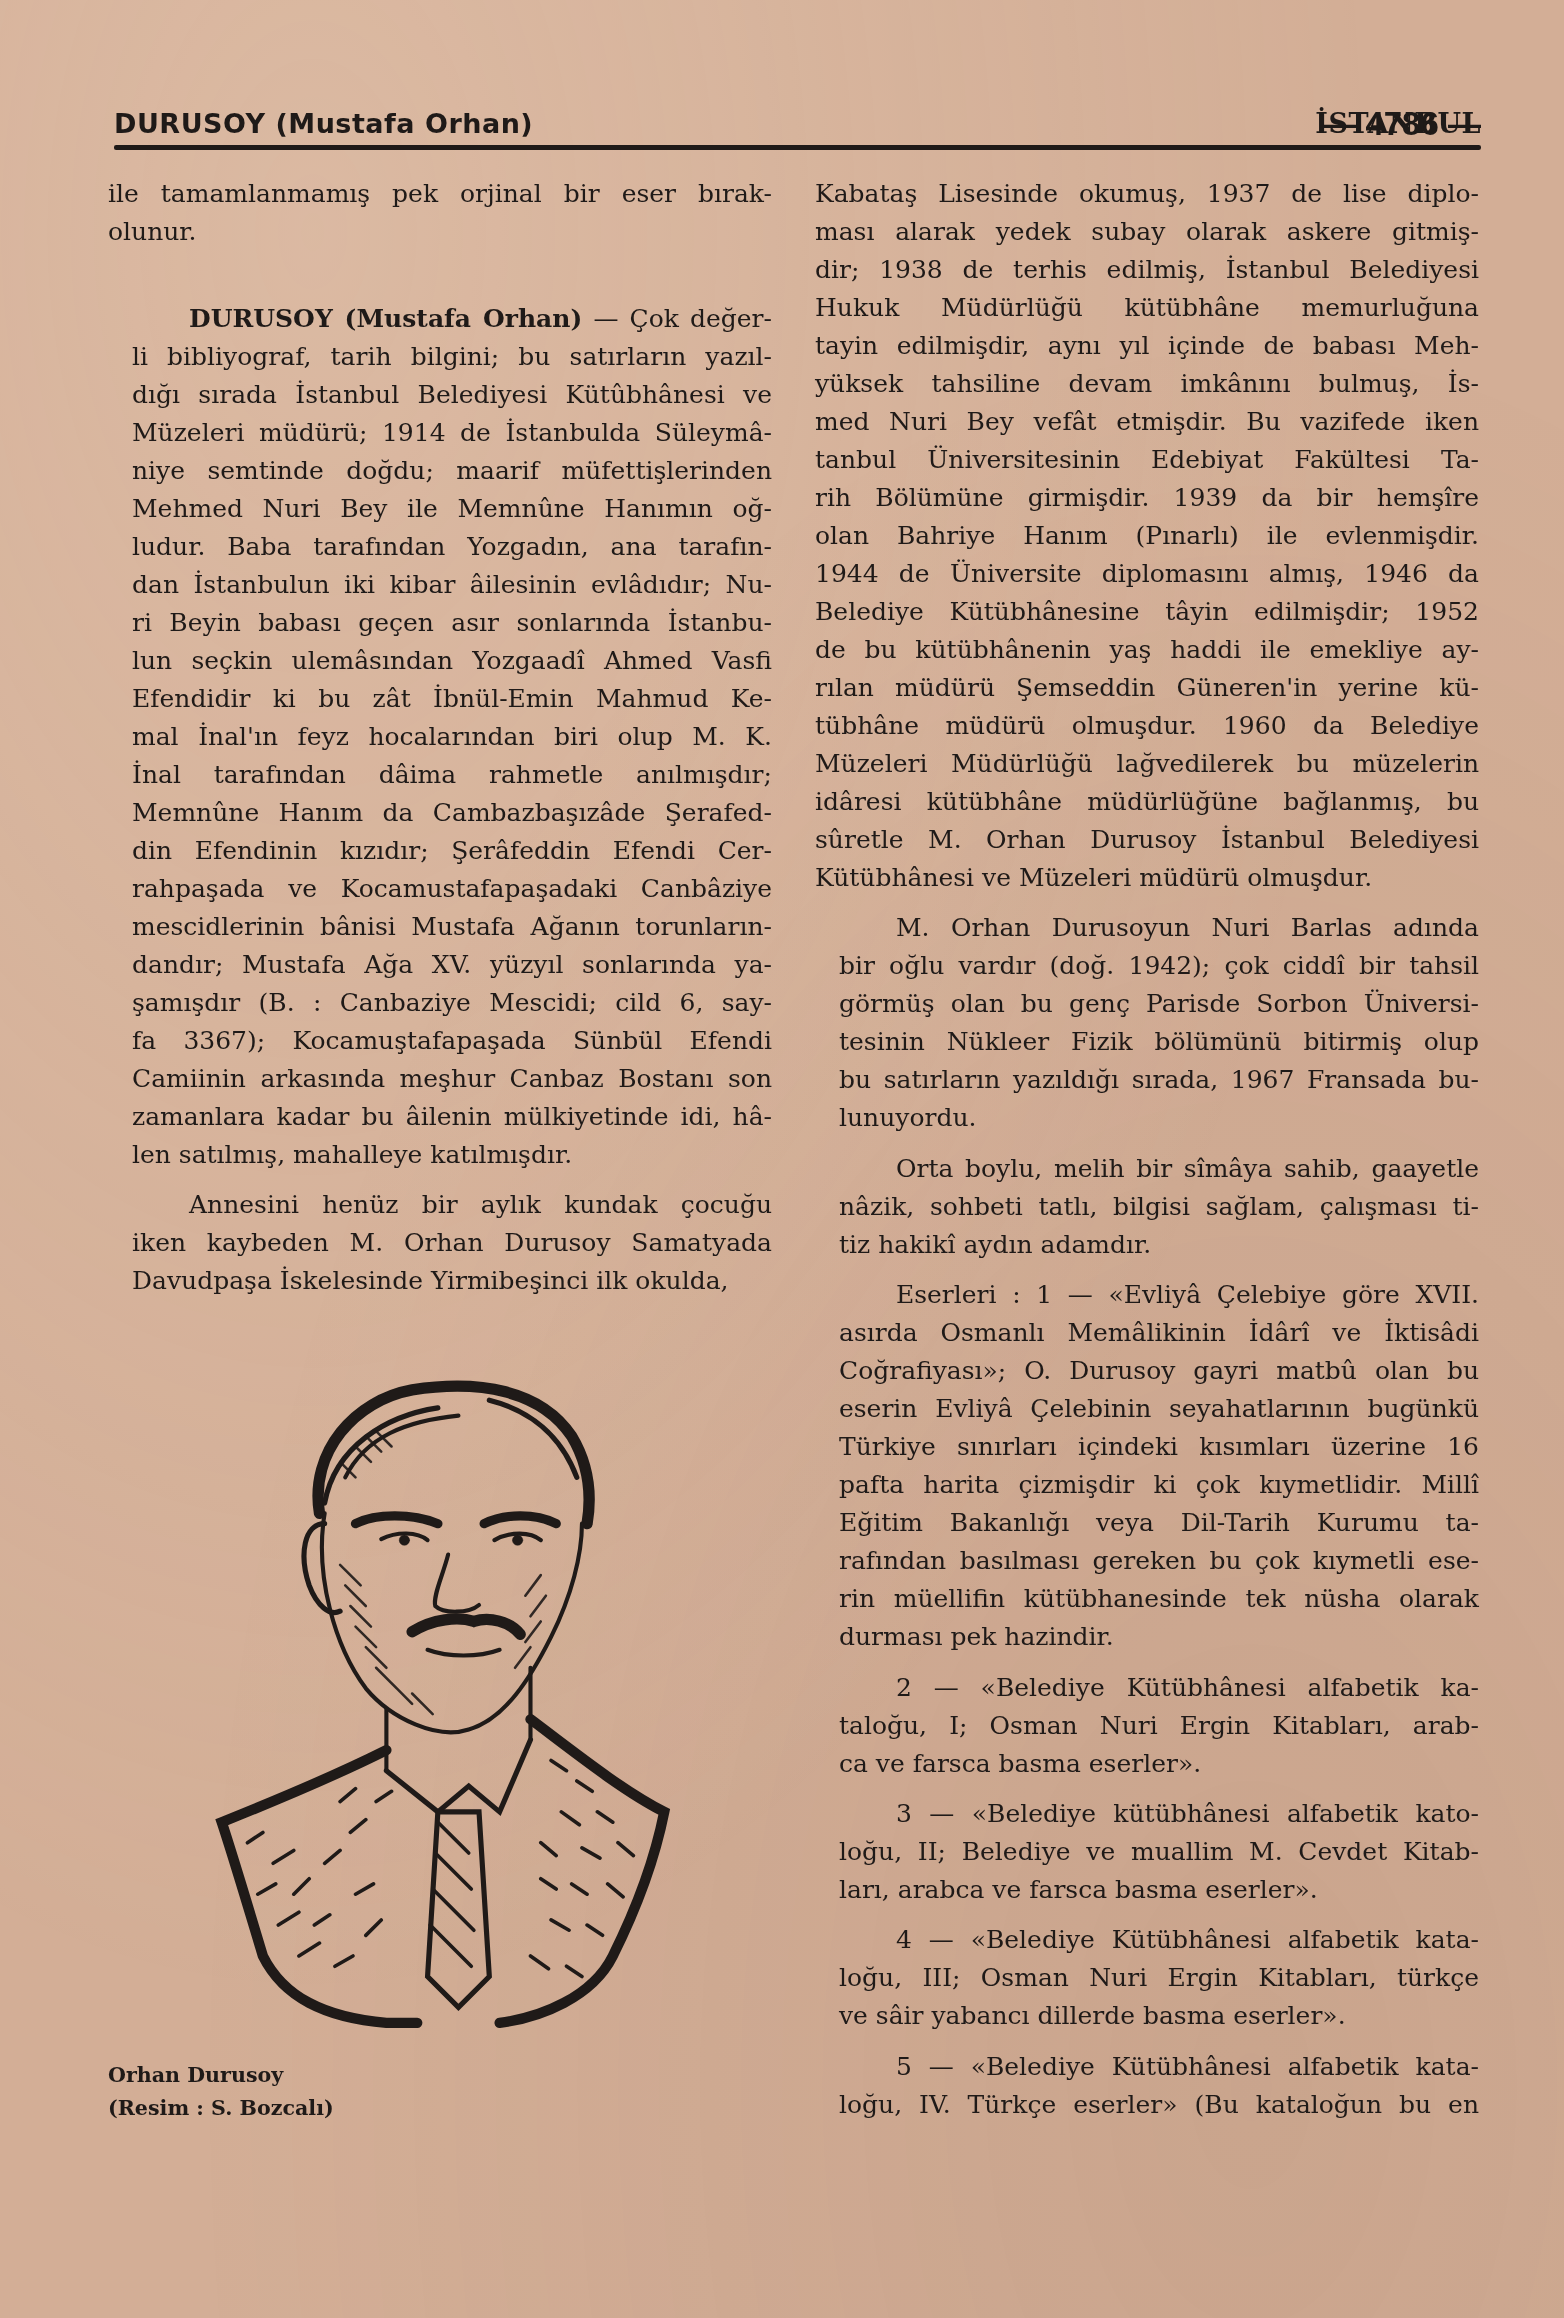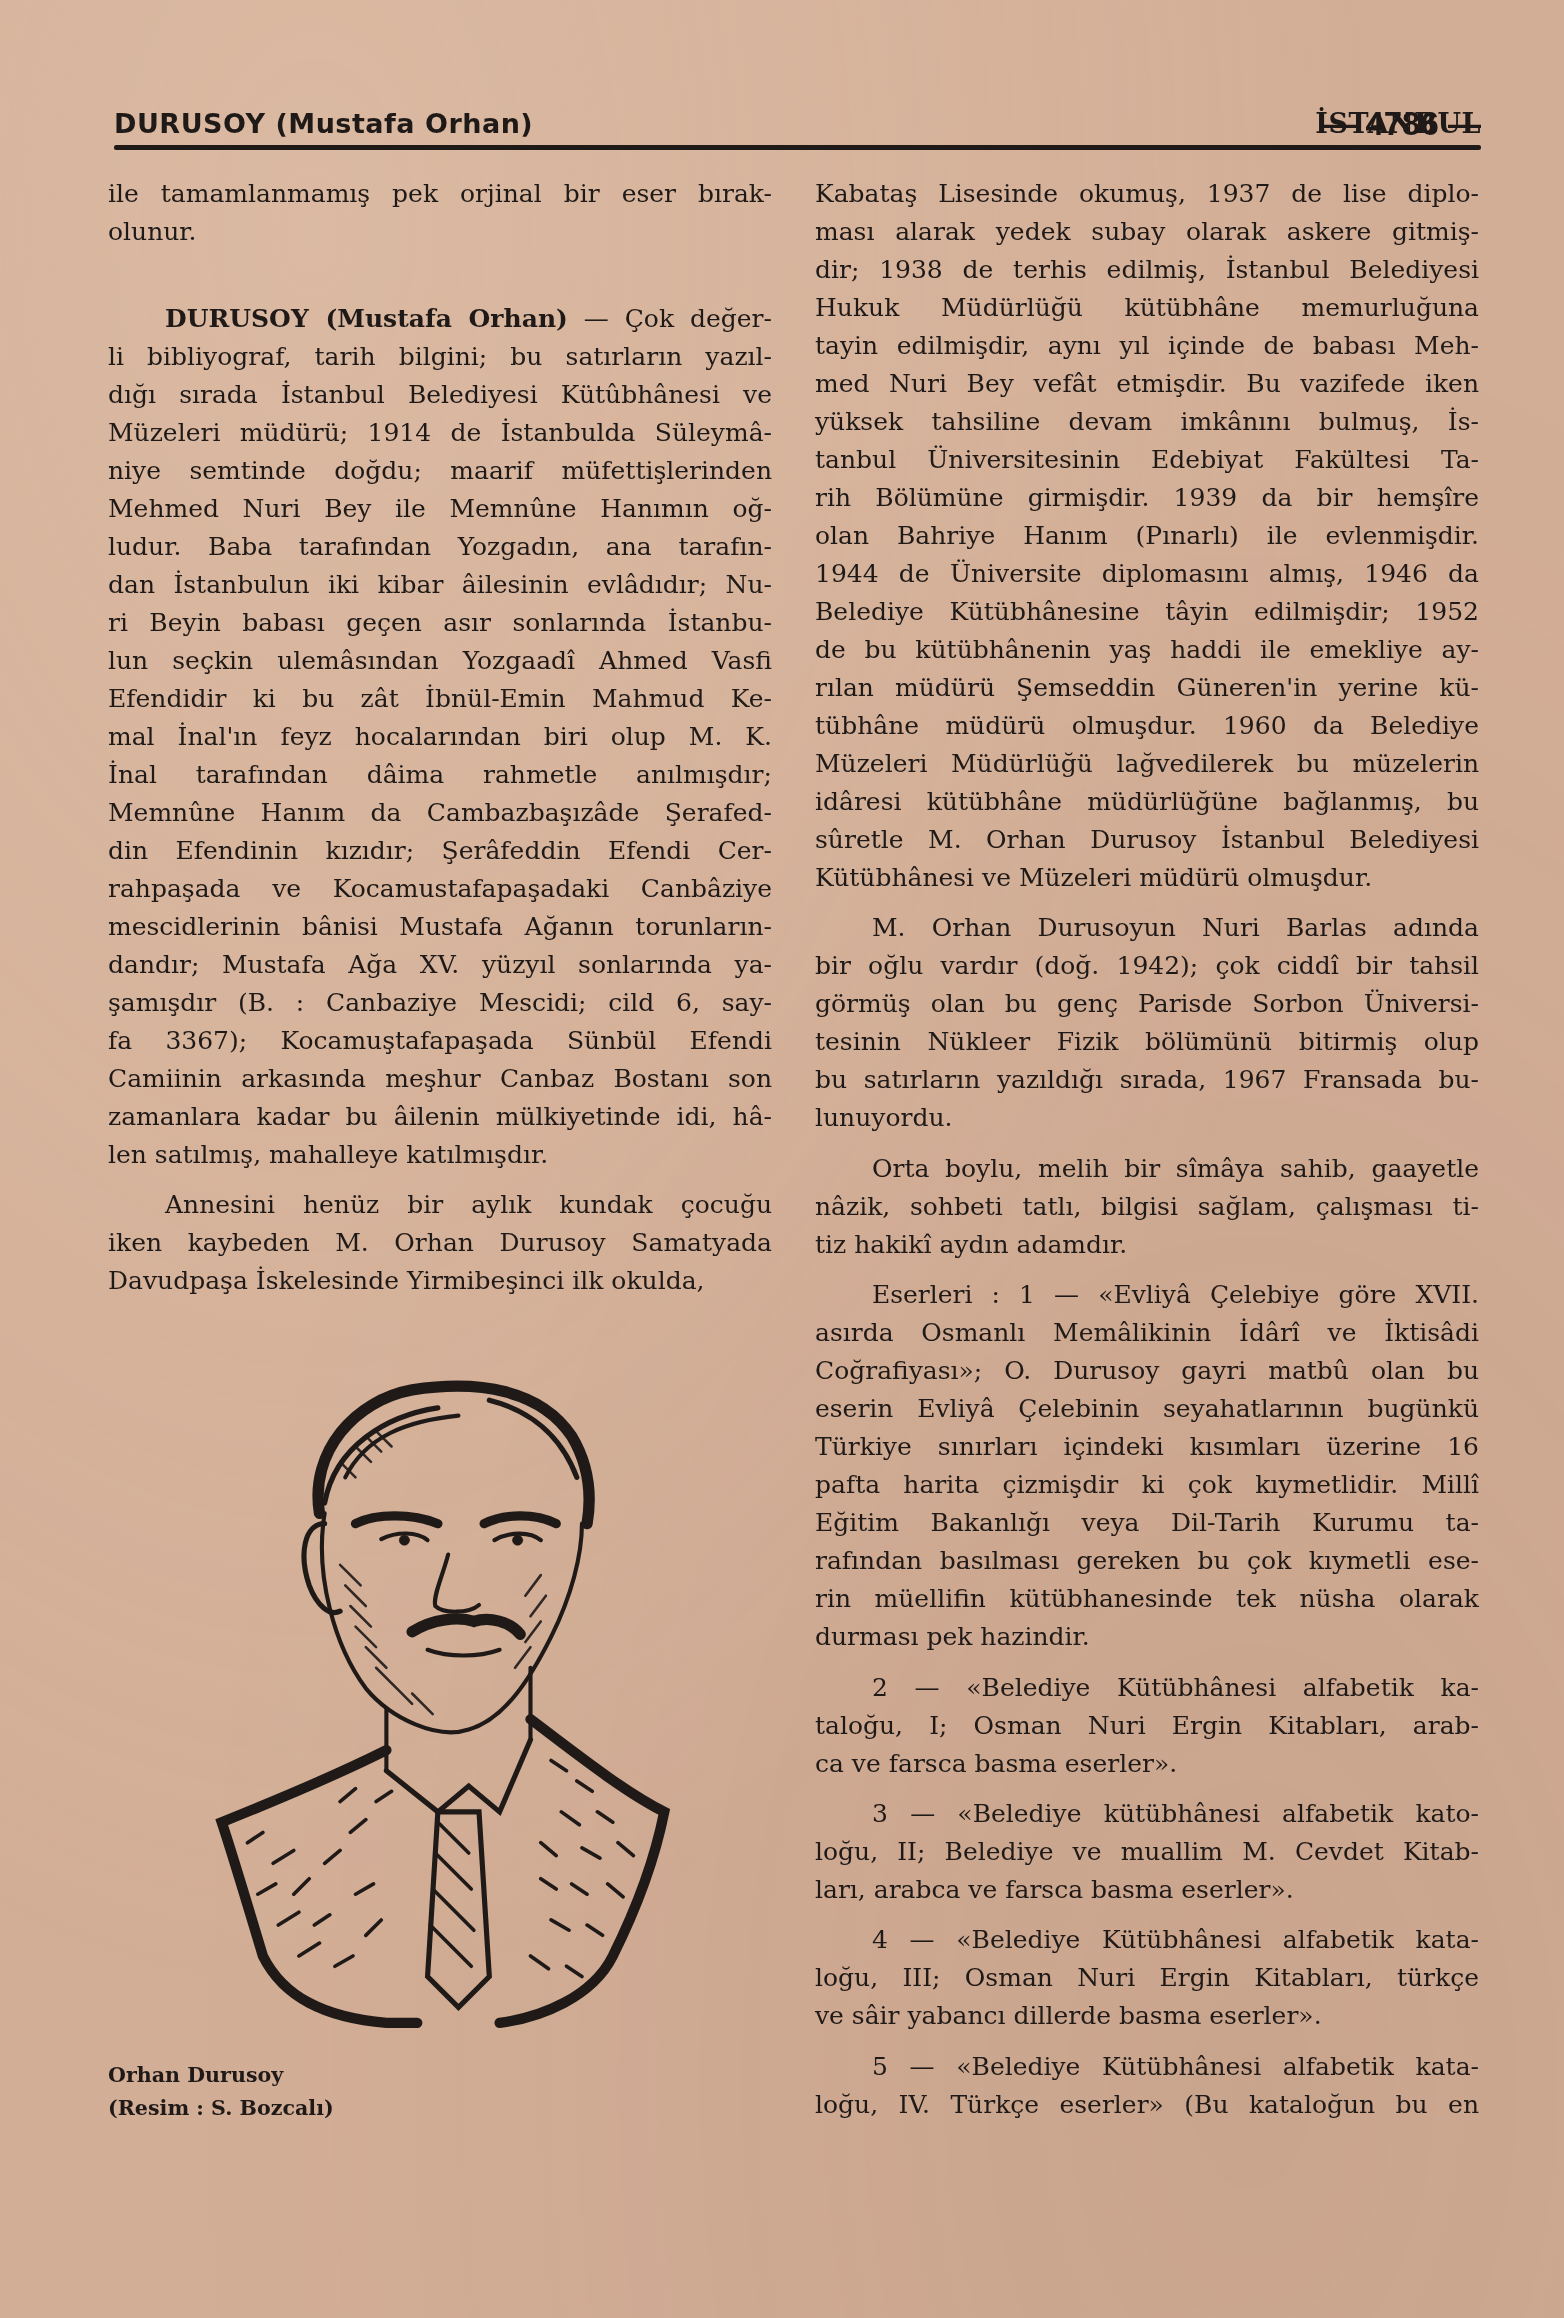--- a/index.html
+++ b/index.html
@@ -26,21 +26,21 @@
     position:absolute; left:98px; top:145px; width:1367px; height:5.1px;
     background:#1f1a18; border-radius:2.1px;
   }
   .column {
     position:absolute; top:175px; width:664px;
     font-size:25px; line-height:38px; text-align:justify;
   }
   .col-left { left:92px; }
   .col-right { left:799px; }
   .column p { margin:0; text-indent:0; }
-  .column p + p { margin-top:0; }
+  .column p + p { margin-top:0;margin-left:24px; }
   .gap-s { margin-top:12.4px !important; }
   .gap-l { margin-top:49px !important; }
   .line { display:block; text-align-last:justify; white-space:nowrap; }
   .line.last { text-align-last:left; }
   .bold { font-weight:bold; }
   .portrait {
     position:absolute; left:154px; top:1359px; width:546px; height:669px;
   }
   .caption {
     position:absolute; left:92px; width:664px; text-align:left;
@@ -129,22 +129,22 @@
   <div class="caption cap1">Orhan Durusoy</div>
   <div class="caption cap2">(Resim : S. Bozcalı)</div>
 
   <div class="column col-right">
     <p>
         <span class="line">Kabataş Lisesinde okumuş, 1937 de lise diplo-</span>
         <span class="line">ması alarak yedek subay olarak askere gitmiş-</span>
         <span class="line">dir; 1938 de terhis edilmiş, İstanbul Belediyesi</span>
         <span class="line">Hukuk Müdürlüğü kütübhâne memurluğuna</span>
         <span class="line">tayin edilmişdir, aynı yıl içinde de babası Meh-</span>
+        <span class="line">yüksek tahsiline devam imkânını bulmuş, İs-</span>
         <span class="line">med Nuri Bey vefât etmişdir. Bu vazifede iken</span>
-        <span class="line">yüksek tahsiline devam imkânını bulmuş, İs-</span>
         <span class="line">tanbul Üniversitesinin Edebiyat Fakültesi Ta-</span>
         <span class="line">rih Bölümüne girmişdir. 1939 da bir hemşîre</span>
         <span class="line">olan Bahriye Hanım (Pınarlı) ile evlenmişdir.</span>
         <span class="line">1944 de Üniversite diplomasını almış, 1946 da</span>
         <span class="line">Belediye Kütübhânesine tâyin edilmişdir; 1952</span>
         <span class="line">de bu kütübhânenin yaş haddi ile emekliye ay-</span>
         <span class="line">rılan müdürü Şemseddin Güneren'in yerine kü-</span>
         <span class="line">tübhâne müdürü olmuşdur. 1960 da Belediye</span>
         <span class="line">Müzeleri Müdürlüğü lağvedilerek bu müzelerin</span>
         <span class="line">idâresi kütübhâne müdürlüğüne bağlanmış, bu</span>

